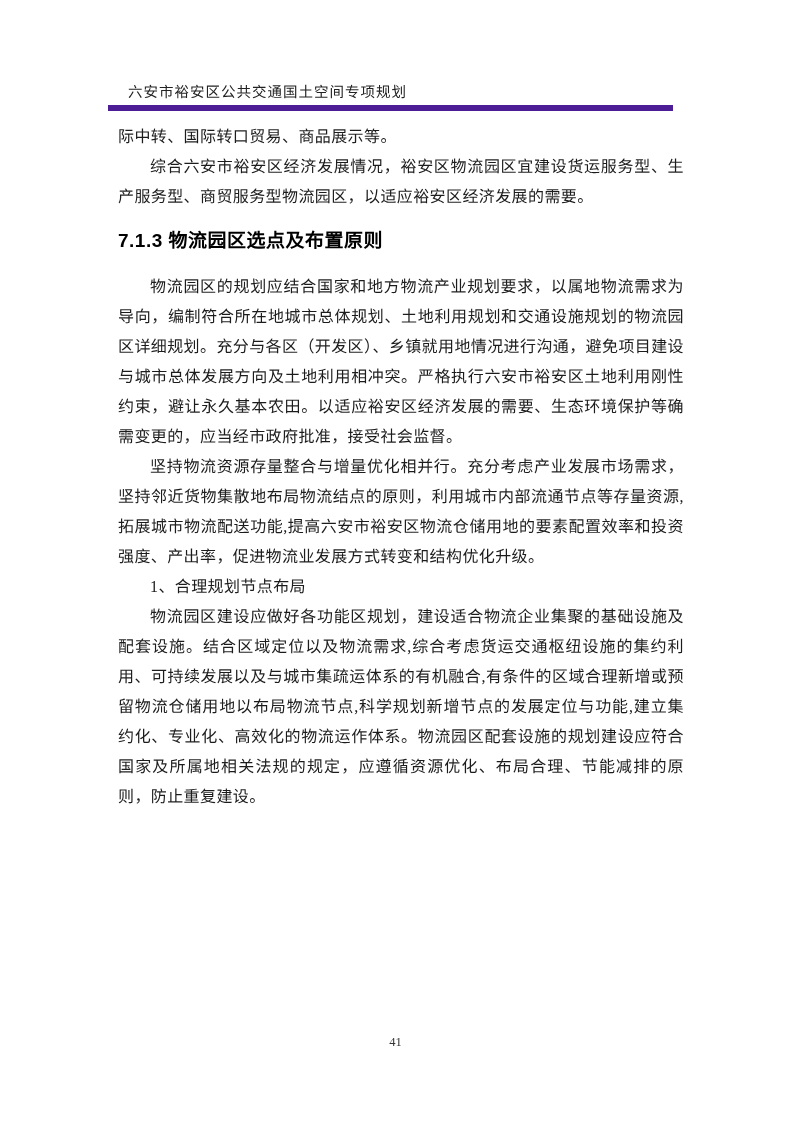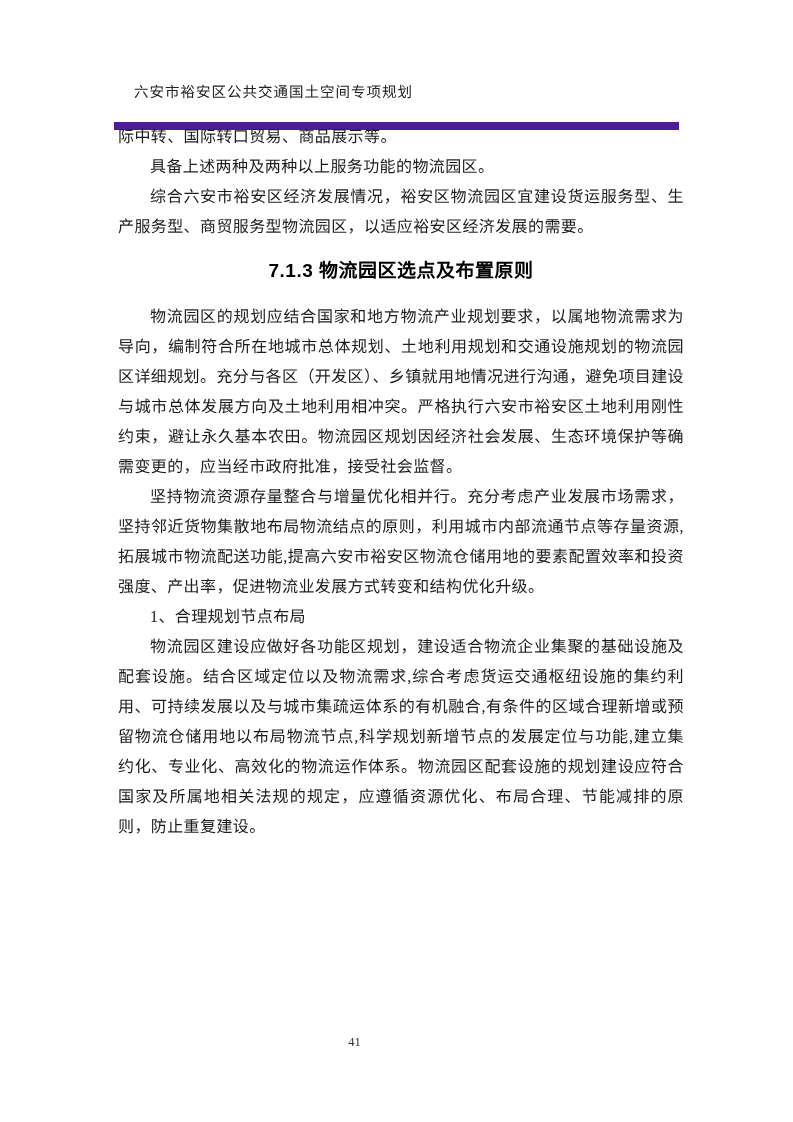--- a/index.html
+++ b/index.html
@@ -12,24 +12,24 @@
     width: 793px;
     height: 1122px;
     background: #ffffff;
     overflow: hidden;
     font-family: "Liberation Serif", "DejaVu Serif", serif;
     color: #1c1c1c;
   }
   .header {
     position: absolute;
     top: 80px;
-    left: 114px;
+    left: 108px;
     width: 565px;
-    border-bottom: 8px solid #4c1d95;
-    padding-bottom: 21px;
+    border-bottom: 6px solid #4c1d95;
+    padding-bottom: 4px;
   }
   .header-title {
     display: inline-block;
     padding-left: 20px;
     font-size: 14.5px;
     letter-spacing: 1px;
     color: #222;
   }
   .content {
     position: absolute;
@@ -48,51 +48,51 @@
     text-indent: 2em;
   }
   .heading {
     font-family: "Liberation Sans", "DejaVu Sans", sans-serif;
     font-weight: bold;
     font-size: 19px;
     line-height: 30px;
     letter-spacing: 0.5px;
     color: #000000;
     margin: 14px 0 16px 0;
-    text-align: center;
+    text-align: left;
   }
   .footer {
     position: absolute;
     top: 1032px;
     left: 0;
     width: 709px;
     text-align: center;
+    padding-left: 41px;
   }
   .page-number {
     font-size: 12.5px;
     color: #333;
   }
 </style>
 </head>
 <body>
 
 <div class="page">
 
   <div class="header">
     <span class="header-title">六安市裕安区公共交通国土空间专项规划</span>
   </div>
 
   <div class="content">
     <p class="para">际中转、国际转口贸易、商品展示等。</p>
-    <p class="para indent">具备上述两种及两种以上服务功能的物流园区。</p>
     <p class="para indent">综合六安市裕安区经济发展情况，裕安区物流园区宜建设货运服务型、生产服务型、商贸服务型物流园区，以适应裕安区经济发展的需要。</p>
 
     <h2 class="heading">7.1.3 物流园区选点及布置原则</h2>
 
-    <p class="para indent">物流园区的规划应结合国家和地方物流产业规划要求，以属地物流需求为导向，编制符合所在地城市总体规划、土地利用规划和交通设施规划的物流园区详细规划。充分与各区（开发区）、乡镇就用地情况进行沟通，避免项目建设与城市总体发展方向及土地利用相冲突。严格执行六安市裕安区土地利用刚性约束，避让永久基本农田。物流园区规划因经济社会发展、生态环境保护等确需变更的，应当经市政府批准，接受社会监督。</p>
+    <p class="para indent">物流园区的规划应结合国家和地方物流产业规划要求，以属地物流需求为导向，编制符合所在地城市总体规划、土地利用规划和交通设施规划的物流园区详细规划。充分与各区（开发区）、乡镇就用地情况进行沟通，避免项目建设与城市总体发展方向及土地利用相冲突。严格执行六安市裕安区土地利用刚性约束，避让永久基本农田。以适应裕安区经济发展的需要、生态环境保护等确需变更的，应当经市政府批准，接受社会监督。</p>
     <p class="para indent">坚持物流资源存量整合与增量优化相并行。充分考虑产业发展市场需求，坚持邻近货物集散地布局物流结点的原则，利用城市内部流通节点等存量资源,拓展城市物流配送功能,提高六安市裕安区物流仓储用地的要素配置效率和投资强度、产出率，促进物流业发展方式转变和结构优化升级。</p>
     <p class="para indent">1、合理规划节点布局</p>
     <p class="para indent">物流园区建设应做好各功能区规划，建设适合物流企业集聚的基础设施及配套设施。结合区域定位以及物流需求,综合考虑货运交通枢纽设施的集约利用、可持续发展以及与城市集疏运体系的有机融合,有条件的区域合理新增或预留物流仓储用地以布局物流节点,科学规划新增节点的发展定位与功能,建立集约化、专业化、高效化的物流运作体系。物流园区配套设施的规划建设应符合国家及所属地相关法规的规定，应遵循资源优化、布局合理、节能减排的原则，防止重复建设。</p>
 
 
   </div>
 
   <div class="footer">
     <span class="page-number">41</span>
   </div>

